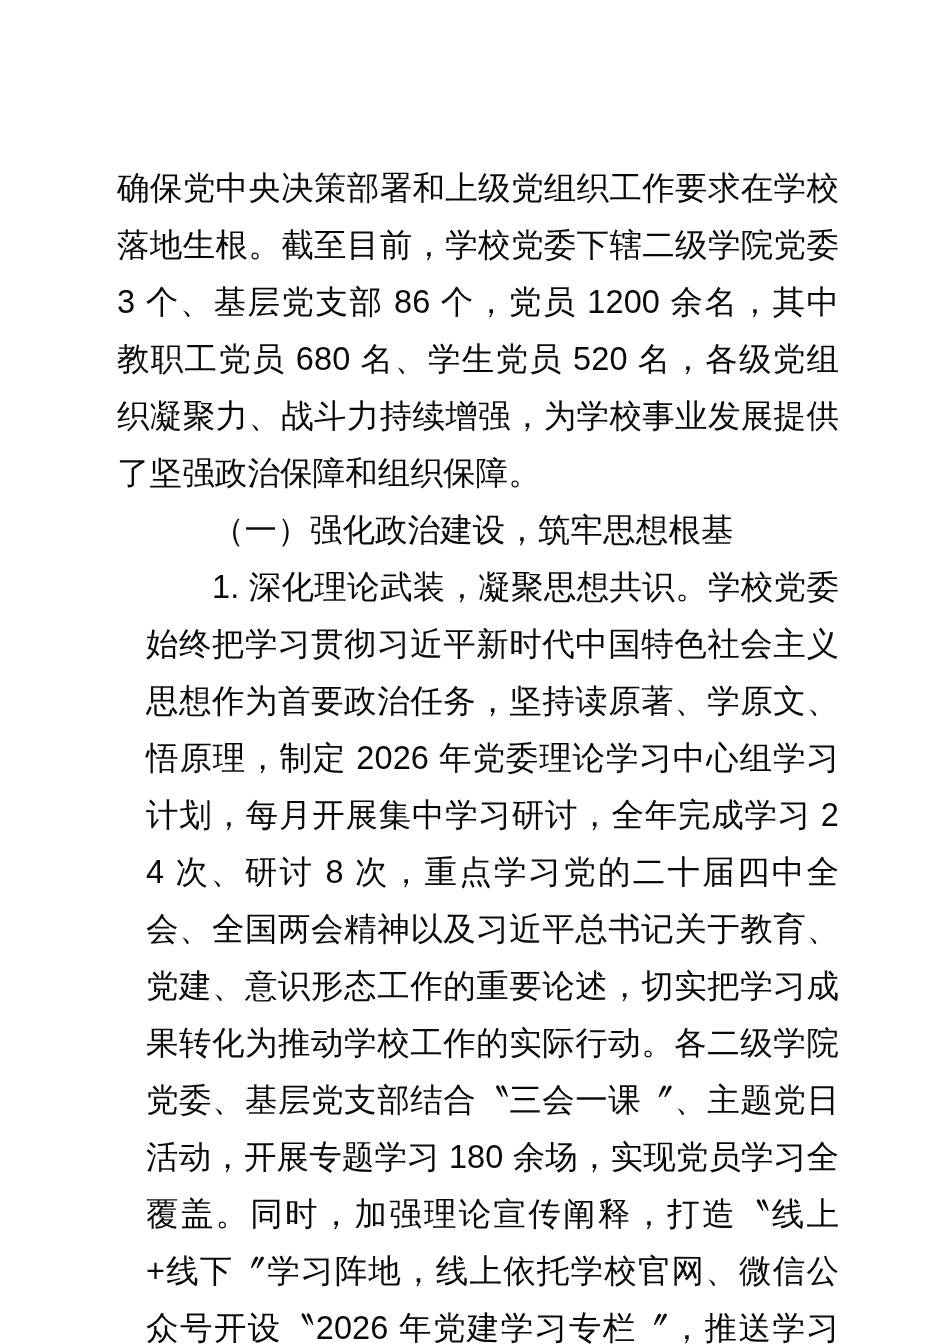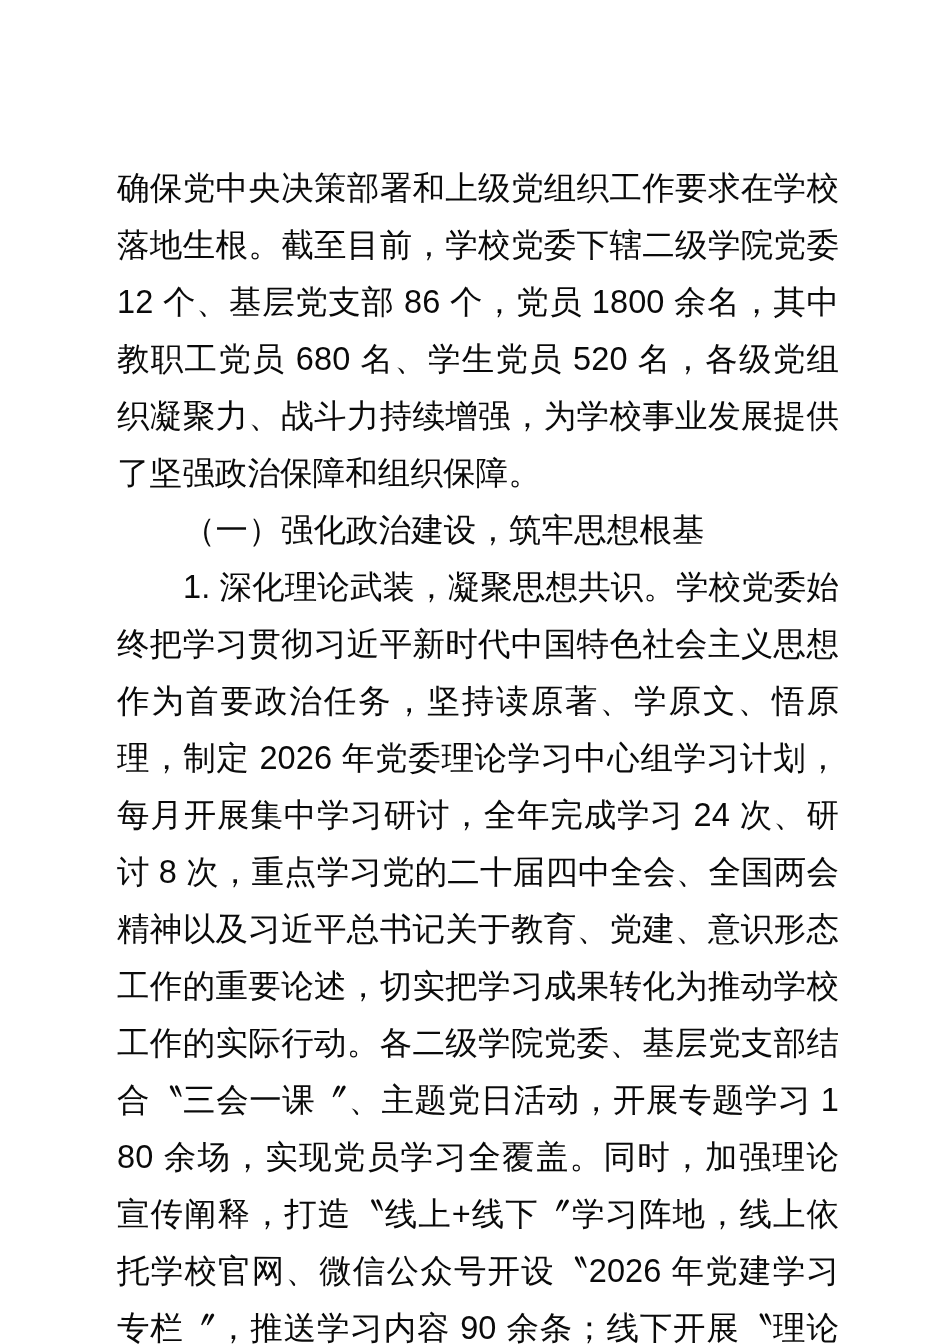--- a/index.html
+++ b/index.html
@@ -42,33 +42,34 @@
     text-align: justify;
     text-justify: inter-character;
     text-align-last: left;
     letter-spacing: 0.1px;
     word-break: break-all;
     color: #0a0a0a;
   }
 
   p.para.indent {
     text-indent: 66px;
+    margin-left: 29px;
   }
 
   
   p.para + p.para {
     margin-top: 0;
   }
 </style>
 </head>
 <body>
 
 <div class="page">
   <div class="doc-body">
 
-    <p class="para">确保党中央决策部署和上级党组织工作要求在学校落地生根。截至目前，学校党委下辖二级学院党委 12 个、基层党支部 86 个，党员 1800 余名，其中教职工党员 680 名、学生党员 520 名，各级党组织凝聚力、战斗力持续增强，为学校事业发展提供了坚强政治保障和组织保障。</p>
+    <p class="para">确保党中央决策部署和上级党组织工作要求在学校落地生根。截至目前，学校党委下辖二级学院党委 3 个、基层党支部 86 个，党员 1200 余名，其中教职工党员 680 名、学生党员 520 名，各级党组织凝聚力、战斗力持续增强，为学校事业发展提供了坚强政治保障和组织保障。</p>
 
     <p class="para indent">（一）强化政治建设，筑牢思想根基</p>
 
     <p class="para indent">1. 深化理论武装，凝聚思想共识。学校党委始终把学习贯彻习近平新时代中国特色社会主义思想作为首要政治任务，坚持读原著、学原文、悟原理，制定 2026 年党委理论学习中心组学习计划，每月开展集中学习研讨，全年完成学习 24 次、研讨 8 次，重点学习党的二十届四中全会、全国两会精神以及习近平总书记关于教育、党建、意识形态工作的重要论述，切实把学习成果转化为推动学校工作的实际行动。各二级学院党委、基层党支部结合〝三会一课〞、主题党日活动，开展专题学习 180 余场，实现党员学习全覆盖。同时，加强理论宣传阐释，打造〝线上+线下〞学习阵地，线上依托学校官网、微信公众号开设〝2026 年党建学习专栏〞，推送学习内容 90 余条；线下开展〝理论宣讲进课堂、进宿舍、进社区〞活动 36 场，引导全体师生在知行合一中践行〝两个维护〞，坚定〝四个自信〞。</p>
 
   </div>
 </div>
 
 </body></html>

